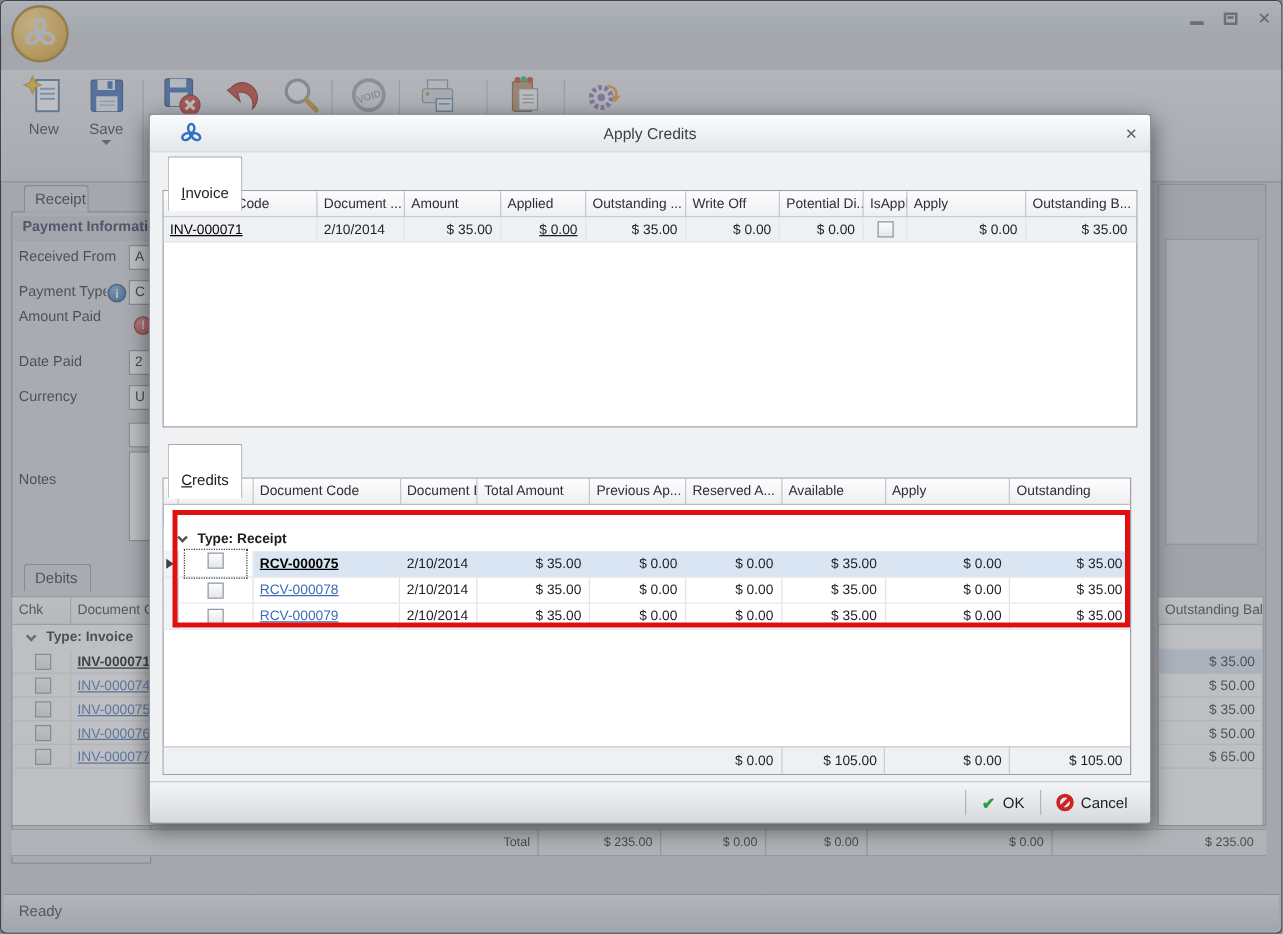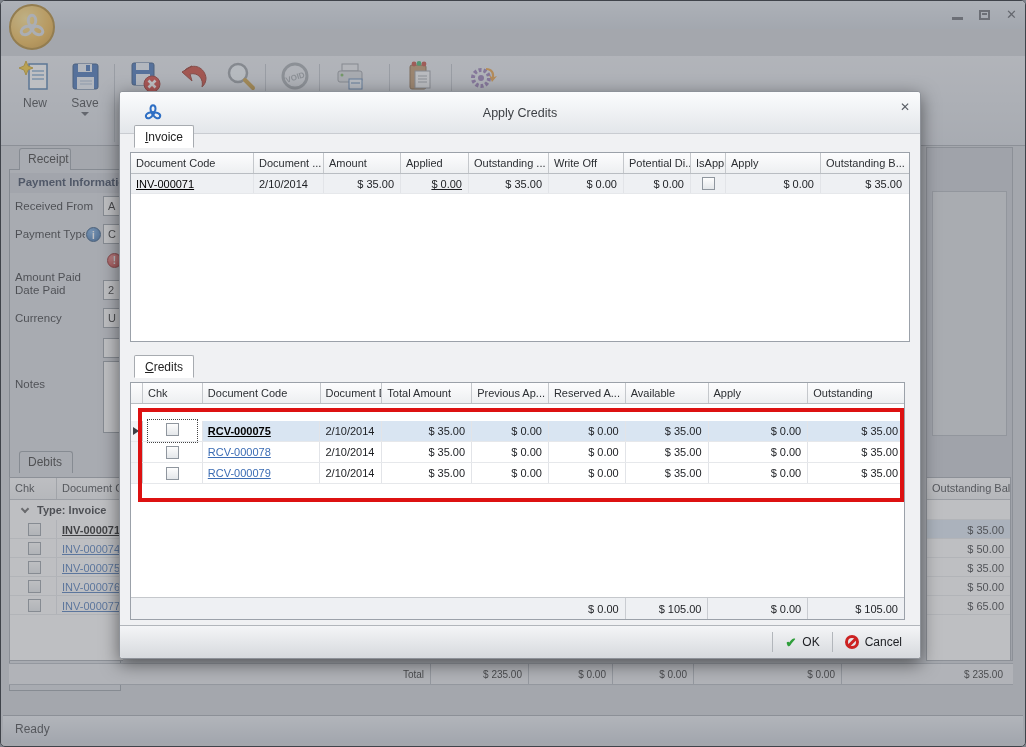--- a/index.html
+++ b/index.html
@@ -50,24 +50,24 @@
   .chev{width:6px;height:6px;border-right:2px solid #555;border-bottom:2px solid #555;transform:rotate(45deg);display:inline-block;margin:0 9px 2px 12px;}
   .cb{width:13px;height:13px;border:1px solid #8f969e;background:linear-gradient(#fdfdfd,#e4e7ea);display:inline-block;}
   .cbwrap{display:flex;align-items:center;justify-content:center;border-right:1px solid #e2e4e8;}
   .focusdots{border:1px dotted #444;padding:2px 18px;}
   .rowind{width:12px;border-right:1px solid #c5c8cc;background:#f2f3f5;display:flex;align-items:center;justify-content:center;}
   .arrow{width:0;height:0;border-left:6px solid #3c3f44;border-top:4px solid transparent;border-bottom:4px solid transparent;}
 
   
   .overlay{position:absolute;inset:0;background:rgba(125,128,133,0.5);z-index:50;}
   .dialog{position:absolute;left:118px;top:90px;width:802px;height:568px;background:#f0f1f3;border:1px solid #8e9299;border-radius:3px;box-shadow:0 5px 18px rgba(0,0,0,0.5);z-index:100;}
-  .dtitle{position:absolute;left:0;top:0;right:0;height:42px;background:linear-gradient(#fbfcfd,#e3e6ea);border-bottom:1px solid #c9ccd1;border-radius:3px 3px 0 0;display:flex;align-items:center;padding:0 23px;}
+  .dtitle{position:absolute;left:0;top:0;right:0;height:30px;background:linear-gradient(#fbfcfd,#e3e6ea);border-bottom:1px solid #c9ccd1;border-radius:3px 3px 0 0;display:flex;align-items:center;padding:0 23px;}
   .dtitletext{position:absolute;left:0;right:0;text-align:center;font-size:12.5px;color:#3c3f44;}
   .dclose{position:absolute;right:10px;top:8px;font-size:12px;color:#5a5f66;}
-  .dtab{position:absolute;height:23px;background:#fff;border:1px solid #a7abb0;border-bottom:1px solid #fff;border-radius:2px 2px 0 0;font-size:12px;color:#222;padding:4px 10px;z-index:2;}
+  .dtab{position:absolute;height:23px;background:#fff;border:1px solid #a7abb0;border-bottom:1px solid #fff;border-radius:2px 2px 0 0;font-size:12px;color:#222;padding:21px 10px;z-index:2;}
   .dtab::first-letter{text-decoration:underline;}
   .dbar{position:absolute;left:0;right:0;bottom:0;height:33px;background:linear-gradient(#f4f5f7,#d6d9dd);border-top:1px solid #b2b6bb;border-radius:0 0 3px 3px;display:flex;align-items:center;justify-content:flex-end;padding-right:8px;}
   .dbtn{display:flex;align-items:center;gap:6px;font-size:12px;color:#1c1e22;padding:4px 10px;}
   .vsep{width:1px;height:20px;background:#b2b6bb;margin:0 2px;}
   .okchk{color:#2e9e3a;font-size:13px;font-weight:bold;}
   .noico{width:14px;height:14px;border:3px solid #cc2222;border-radius:50%;position:relative;display:inline-block;}
   .noico::after{content:"";position:absolute;left:-2px;top:3px;width:12px;height:3px;background:#cc2222;transform:rotate(-45deg);}
   .gfoot{position:absolute;left:0;right:0;bottom:0;height:22px;background:#eef0f3;border-top:1px solid #c5c8cc;display:flex;}
   .fcell{font-size:11px;color:#1c1e22;padding:5px 6px 0 0;text-align:right;border-right:1px solid #c9ccd1;}
   .redbox{position:absolute;left:137px;top:407px;width:766px;height:94px;border:4px solid #dd1111;z-index:130;pointer-events:none;}
@@ -194,21 +194,21 @@
   <div class="lefttab">Receipt</div>
   <div class="sectionhdr">Payment Information</div>
 
   <div class="flabel" style="top:199px">Received From</div>
   <div class="fbox" style="top:195px">A</div>
 
   <div class="flabel" style="top:227px;max-width:70px">Payment Type</div>
   <div class="infoico" style="top:226px">i</div>
   <div class="fbox" style="top:223px">C</div>
 
-  <div class="flabel" style="top:270px">Amount Paid</div>
+  <div class="flabel" style="top:247px">Amount Paid</div>
   <div class="errico" style="top:252px">!</div>
 
   <div class="flabel" style="top:283px">Date Paid</div>
   <div class="fbox" style="top:279px">2</div>
 
   <div class="flabel" style="top:311px">Currency</div>
   <div class="fbox" style="top:307px">U</div>
 
   <div class="fbox" style="top:337px"></div>
 
@@ -347,20 +347,24 @@
         <div class="gh cc2">Document Code</div>
         <div class="gh cc3">Document D...</div>
         <div class="gh cc4">Total Amount</div>
         <div class="gh cc5">Previous Ap...</div>
         <div class="gh cc6">Reserved A...</div>
         <div class="gh cc7">Available</div>
         <div class="gh cc8">Apply</div>
         <div class="gh cc9">Outstanding</div>
       </div>
       <div style="height:17px;border-bottom:none"></div>
+      <div class="grouprow">
+        <span class="chev"></span>
+        <span>Type: Receipt</span>
+      </div>
       <div class="grow rowsel" style="height:21px">
         <div class="rowind">
             <span class="arrow"></span>
           </div>
         <div class="cbwrap cc1" style="background:#fff">
             <span class="focusdots"><span class="cb"></span></span>
           </div>
         <div class="gc cc2"><span class="lnk sel">RCV-000075</span></div>
         <div class="gc cc3">2/10/2014</div>
         <div class="gc cc4 num">$ 35.00</div>

